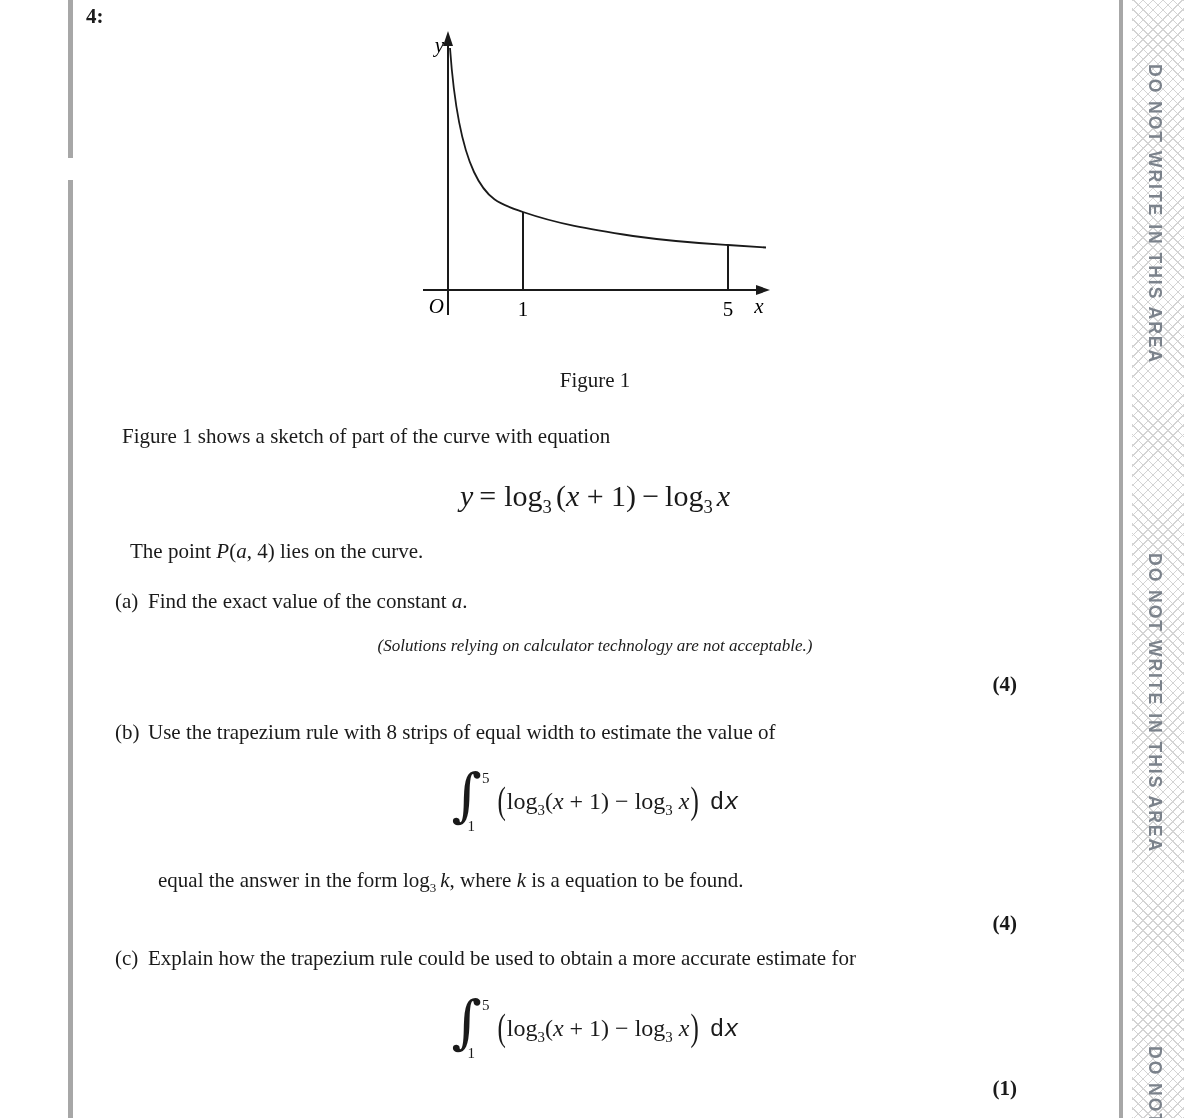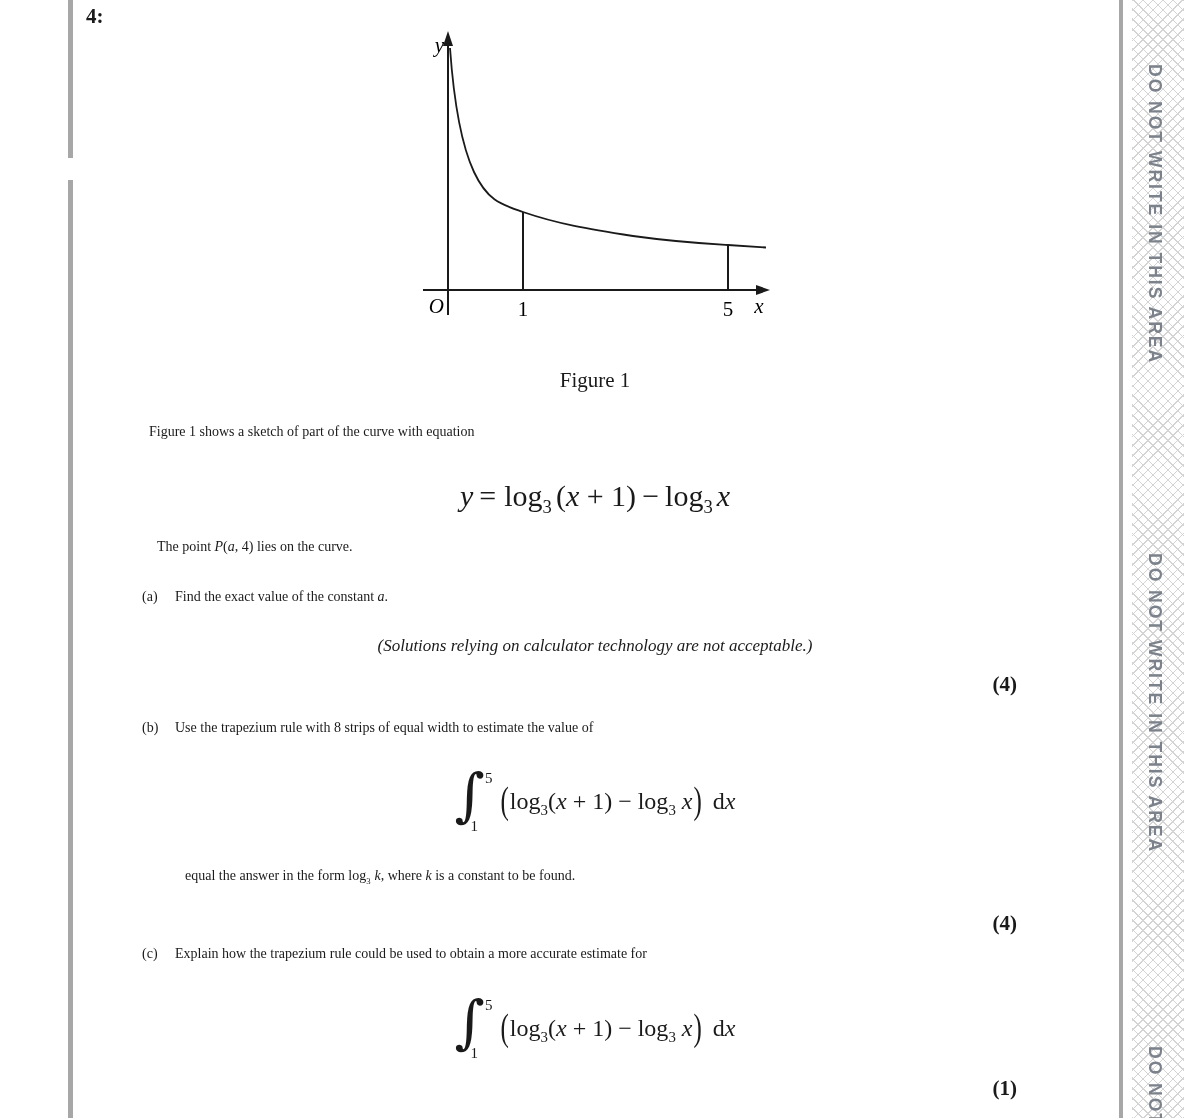--- a/index.html
+++ b/index.html
@@ -25,21 +25,21 @@
     font-family:"Liberation Sans", sans-serif;font-weight:bold;
     font-size:17.5px;letter-spacing:2px;color:#7b828b;white-space:nowrap;
   }
   #sidebar-text-1{top:64px;}
   #sidebar-text-2{top:553px;}
   #sidebar-text-3{top:1046px;}
   
   .abs{position:absolute;}
   .qnum{left:86px;top:4px;font-size:21px;font-weight:bold;}
   .caption{left:122px;top:368px;width:946px;text-align:center;font-weight:normal;font-size:21px;}
-  .line{font-size:14px;margin-left:27px;}
+  .line{font-size:21px;}
   .intro{left:122px;top:424px;}
   .point-line{left:130px;top:539px;}
   .part{left:115px;top:0;display:flex;}
   .part-label{display:inline-block;width:33px;flex:0 0 33px;}
   #part-a{top:589px;}
   #part-b{top:720px;}
   #part-c{top:946px;}
   .note{left:122px;top:636px;width:946px;text-align:center;font-style:italic;font-size:17px;}
   .marks{left:880px;width:137px;text-align:right;font-weight:bold;font-size:21px;}
   #marks-a{top:672px;}
@@ -61,21 +61,21 @@
   .int-wrap{position:relative;display:inline-block;width:40px;height:60px;margin-right:6px;}
   .int-sign{
     position:absolute;left:0;top:-8px;font-size:58px;line-height:60px;
     font-family:"DejaVu Serif", serif;
   }
   .int-upper{position:absolute;right:2px;top:-3px;font-size:15px;}
   .int-lower{position:absolute;left:16px;bottom:-2px;font-size:15px;}
   .bp{display:inline-block;transform:scaleY(1.55);font-size:25px;}
   .bp-open{margin-right:1px;}
   .bp-close{margin-left:1px;}
-  .dx{margin-left:11px;}
+  .dx{margin-left:11px;font-family:Liberation Mono, monospace;}
   
   #figure-plot{position:absolute;left:418px;top:28px;}
   .fig-label{font-size:21px;font-family:"Liberation Serif", serif;}
 </style>
 </head>
 <body>
 
 <div class="vrule" id="left-rule-top"></div>
 <div class="vrule" id="left-rule-main"></div>
 <div class="vrule" id="right-rule"></div>
@@ -126,21 +126,21 @@
 
 <div class="abs display-math" id="integral-1">
   <span class="int-wrap">
       <span class="int-sign">∫</span>
       <span class="int-upper">5</span>
       <span class="int-lower">1</span>
     </span>
     <span><span class="bp bp-open">(</span><span>log</span><sub>3</sub><span>(</span><span class="it">x</span><span> + 1)</span><span class="ml6 mr6">−</span><span>log</span><sub>3</sub><span class="it ml6">x</span><span class="bp bp-close">)</span><span class="dx"><span>d</span><span class="it">x</span></span></span>
 </div>
 
-<div class="abs line giving"><span>equal the answer in the form </span><span>log</span><sub>3</sub><span class="it ml4">k</span><span>, where </span><span class="it">k</span><span> is a constant to be found.</span></div>
+<div class="abs line giving"><span>equal the answer in the form </span><span>log</span><sub>3</sub><span class="it ml4">k</span><span>, where </span><span class="it">k</span><span> is a equation to be found.</span></div>
 
 <div class="abs marks" id="marks-b">(4)</div>
 
 <div class="abs line part" id="part-c">
   <span class="part-label">(c)</span>
   <span>Explain how the trapezium rule could be used to obtain a more accurate estimate for</span>
 </div>
 
 <div class="abs display-math" id="integral-2">
   <span class="int-wrap">

